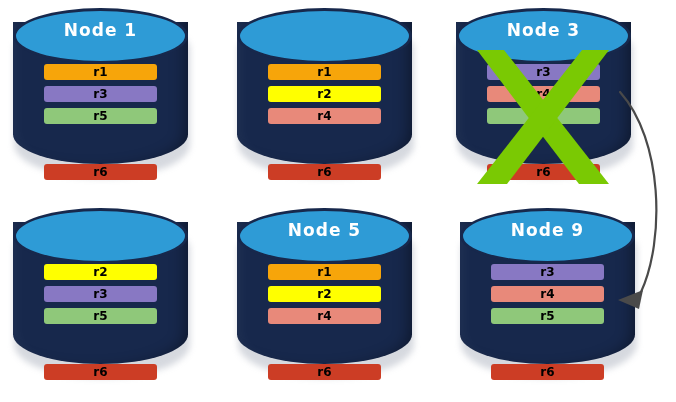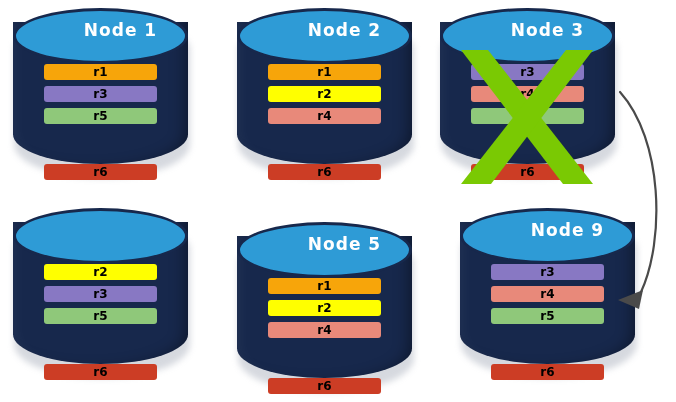--- a/index.html
+++ b/index.html
@@ -72,21 +72,20 @@
     left: 5px;
     top: 14px;
     width: 175px;
     text-align: center;
     color: #ffffff;
     font-size: 17px;
     font-weight: bold;
     letter-spacing: 1px;
     z-index: 4;
     pointer-events: none;
-    padding-left: 20px;
   }
 
   
   .bars {
     position: absolute;
     left: 36px;
     top: 58px;
     width: 113px;
     z-index: 3;
   }
@@ -140,30 +139,29 @@
     <div class="bar" style="background:#8878C3;">r3</div>
     <div class="bar" style="background:#8FC87A;">r5</div>
     <div class="bar" style="background:#CC3D25;">r6</div>
   </div>
 </div>
 
 <div class="node" style="left:232px; top:6px;">
   <div class="cyl-shadow"></div>
   <div class="cyl-body"></div>
   <div class="cyl-top"></div>
-  <div class="node-label">Node 2</div>
   <div class="bars">
     <div class="bar" style="background:#F7A50A;">r1</div>
     <div class="bar" style="background:#FFFF00;">r2</div>
     <div class="bar" style="background:#E8897A;">r4</div>
     <div class="bar" style="background:#CC3D25;">r6</div>
   </div>
 </div>
 
-<div class="node" style="left:435px; top:6px;">
+<div class="node" style="left:451px; top:6px;">
   <div class="cyl-shadow"></div>
   <div class="cyl-body"></div>
   <div class="cyl-top"></div>
   <div class="node-label">Node 3</div>
   <div class="bars">
     <div class="bar" style="background:#8878C3;">r3</div>
     <div class="bar" style="background:#E8897A;">r4</div>
     <div class="bar" style="background:#8FC87A;">r5</div>
     <div class="bar" style="background:#CC3D25;">r6</div>
   </div>
@@ -180,21 +178,21 @@
   <div class="cyl-body"></div>
   <div class="cyl-top"></div>
   <div class="bars">
     <div class="bar" style="background:#FFFF00;">r2</div>
     <div class="bar" style="background:#8878C3;">r3</div>
     <div class="bar" style="background:#8FC87A;">r5</div>
     <div class="bar" style="background:#CC3D25;">r6</div>
   </div>
 </div>
 
-<div class="node" style="left:232px; top:220px;">
+<div class="node" style="left:232px; top:206px;">
   <div class="cyl-shadow"></div>
   <div class="cyl-body"></div>
   <div class="cyl-top"></div>
   <div class="node-label">Node 5</div>
   <div class="bars">
     <div class="bar" style="background:#F7A50A;">r1</div>
     <div class="bar" style="background:#FFFF00;">r2</div>
     <div class="bar" style="background:#E8897A;">r4</div>
     <div class="bar" style="background:#CC3D25;">r6</div>
   </div>

